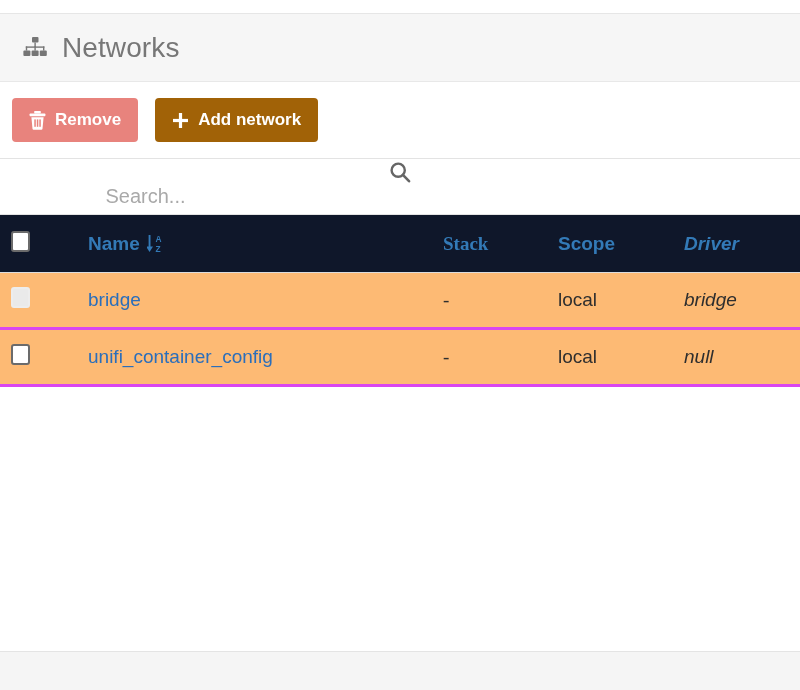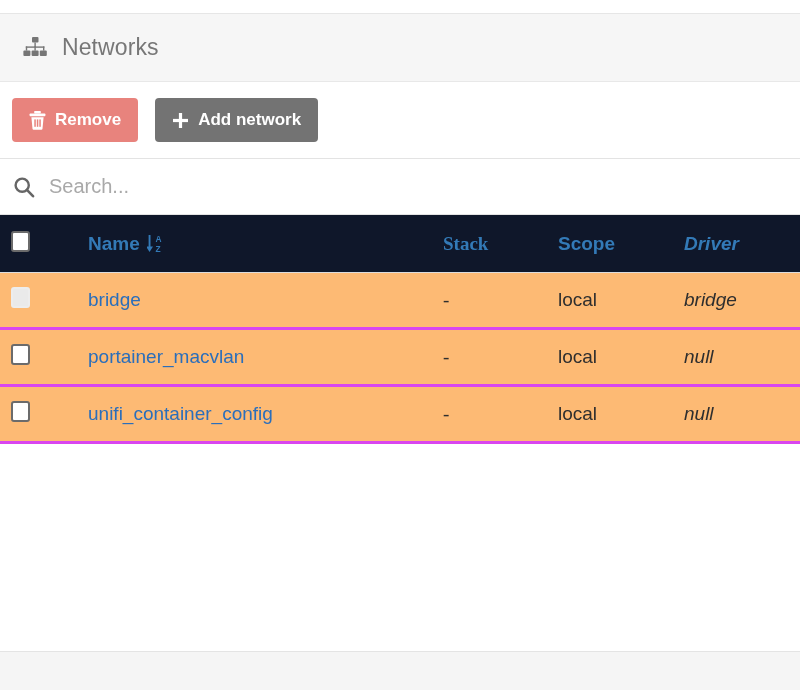--- a/index.html
+++ b/index.html
@@ -41,21 +41,21 @@
   }
   .header-icon {
     width: 26px;
     height: 22px;
     margin-right: 14px;
     display: flex;
     align-items: center;
     justify-content: center;
   }
   .header-title {
-    font-size: 23px;
+    font-size: 28px;
     color: #777777;
     font-weight: 400;
     letter-spacing: 0.1px;
   }
 
   
   .actions {
     height: 76px;
     background: #ffffff;
     display: flex;
@@ -76,38 +76,39 @@
     padding: 0 17px;
     height: 44px;
     box-sizing: border-box;
   }
   .btn-remove {
     background: #e8837d;
     margin-right: 17px;
     align-items: center;
   }
   .btn-add {
-    background: #737373;
+    background: #a16207;
   }
   .btn .bicon {
     margin-right: 9px;
     display: inline-flex;
     align-items: center;
   }
 
   
   .searchbar {
     height: 57px;
     background: #ffffff;
     border-top: 1px solid #e3e3e3;
     border-bottom: 1px solid #e3e3e3;
     display: flex;
     align-items: center;
     padding-left: 11px;
     box-sizing: border-box;
+    flex-direction: column;
   }
   .search-icon {
     width: 26px;
     height: 26px;
     display: flex;
     align-items: center;
     justify-content: center;
     margin-right: 12px;
   }
   .search-input {
@@ -293,27 +294,20 @@
     <tbody id="tbody">
         <tr>
           <td class="col-check"><span class="cbox disabled"></span></td>
           <td class="col-name col-name-cell"><a class="name-link">bridge</a></td>
           <td class="col-stack">-</td>
           <td class="col-scope">local</td>
           <td class="col-driver">bridge</td>
         </tr>
         <tr>
           <td class="col-check"><span class="cbox"></span></td>
-          <td class="col-name col-name-cell"><a class="name-link">portainer_macvlan</a></td>
-          <td class="col-stack">-</td>
-          <td class="col-scope">local</td>
-          <td class="col-driver">null</td>
-        </tr>
-        <tr>
-          <td class="col-check"><span class="cbox"></span></td>
           <td class="col-name col-name-cell"><a class="name-link">unifi_container_config</a></td>
           <td class="col-stack">-</td>
           <td class="col-scope">local</td>
           <td class="col-driver">null</td>
         </tr>
       </tbody>
   </table>
 
   <div class="panel-footer"></div>
 </div>

